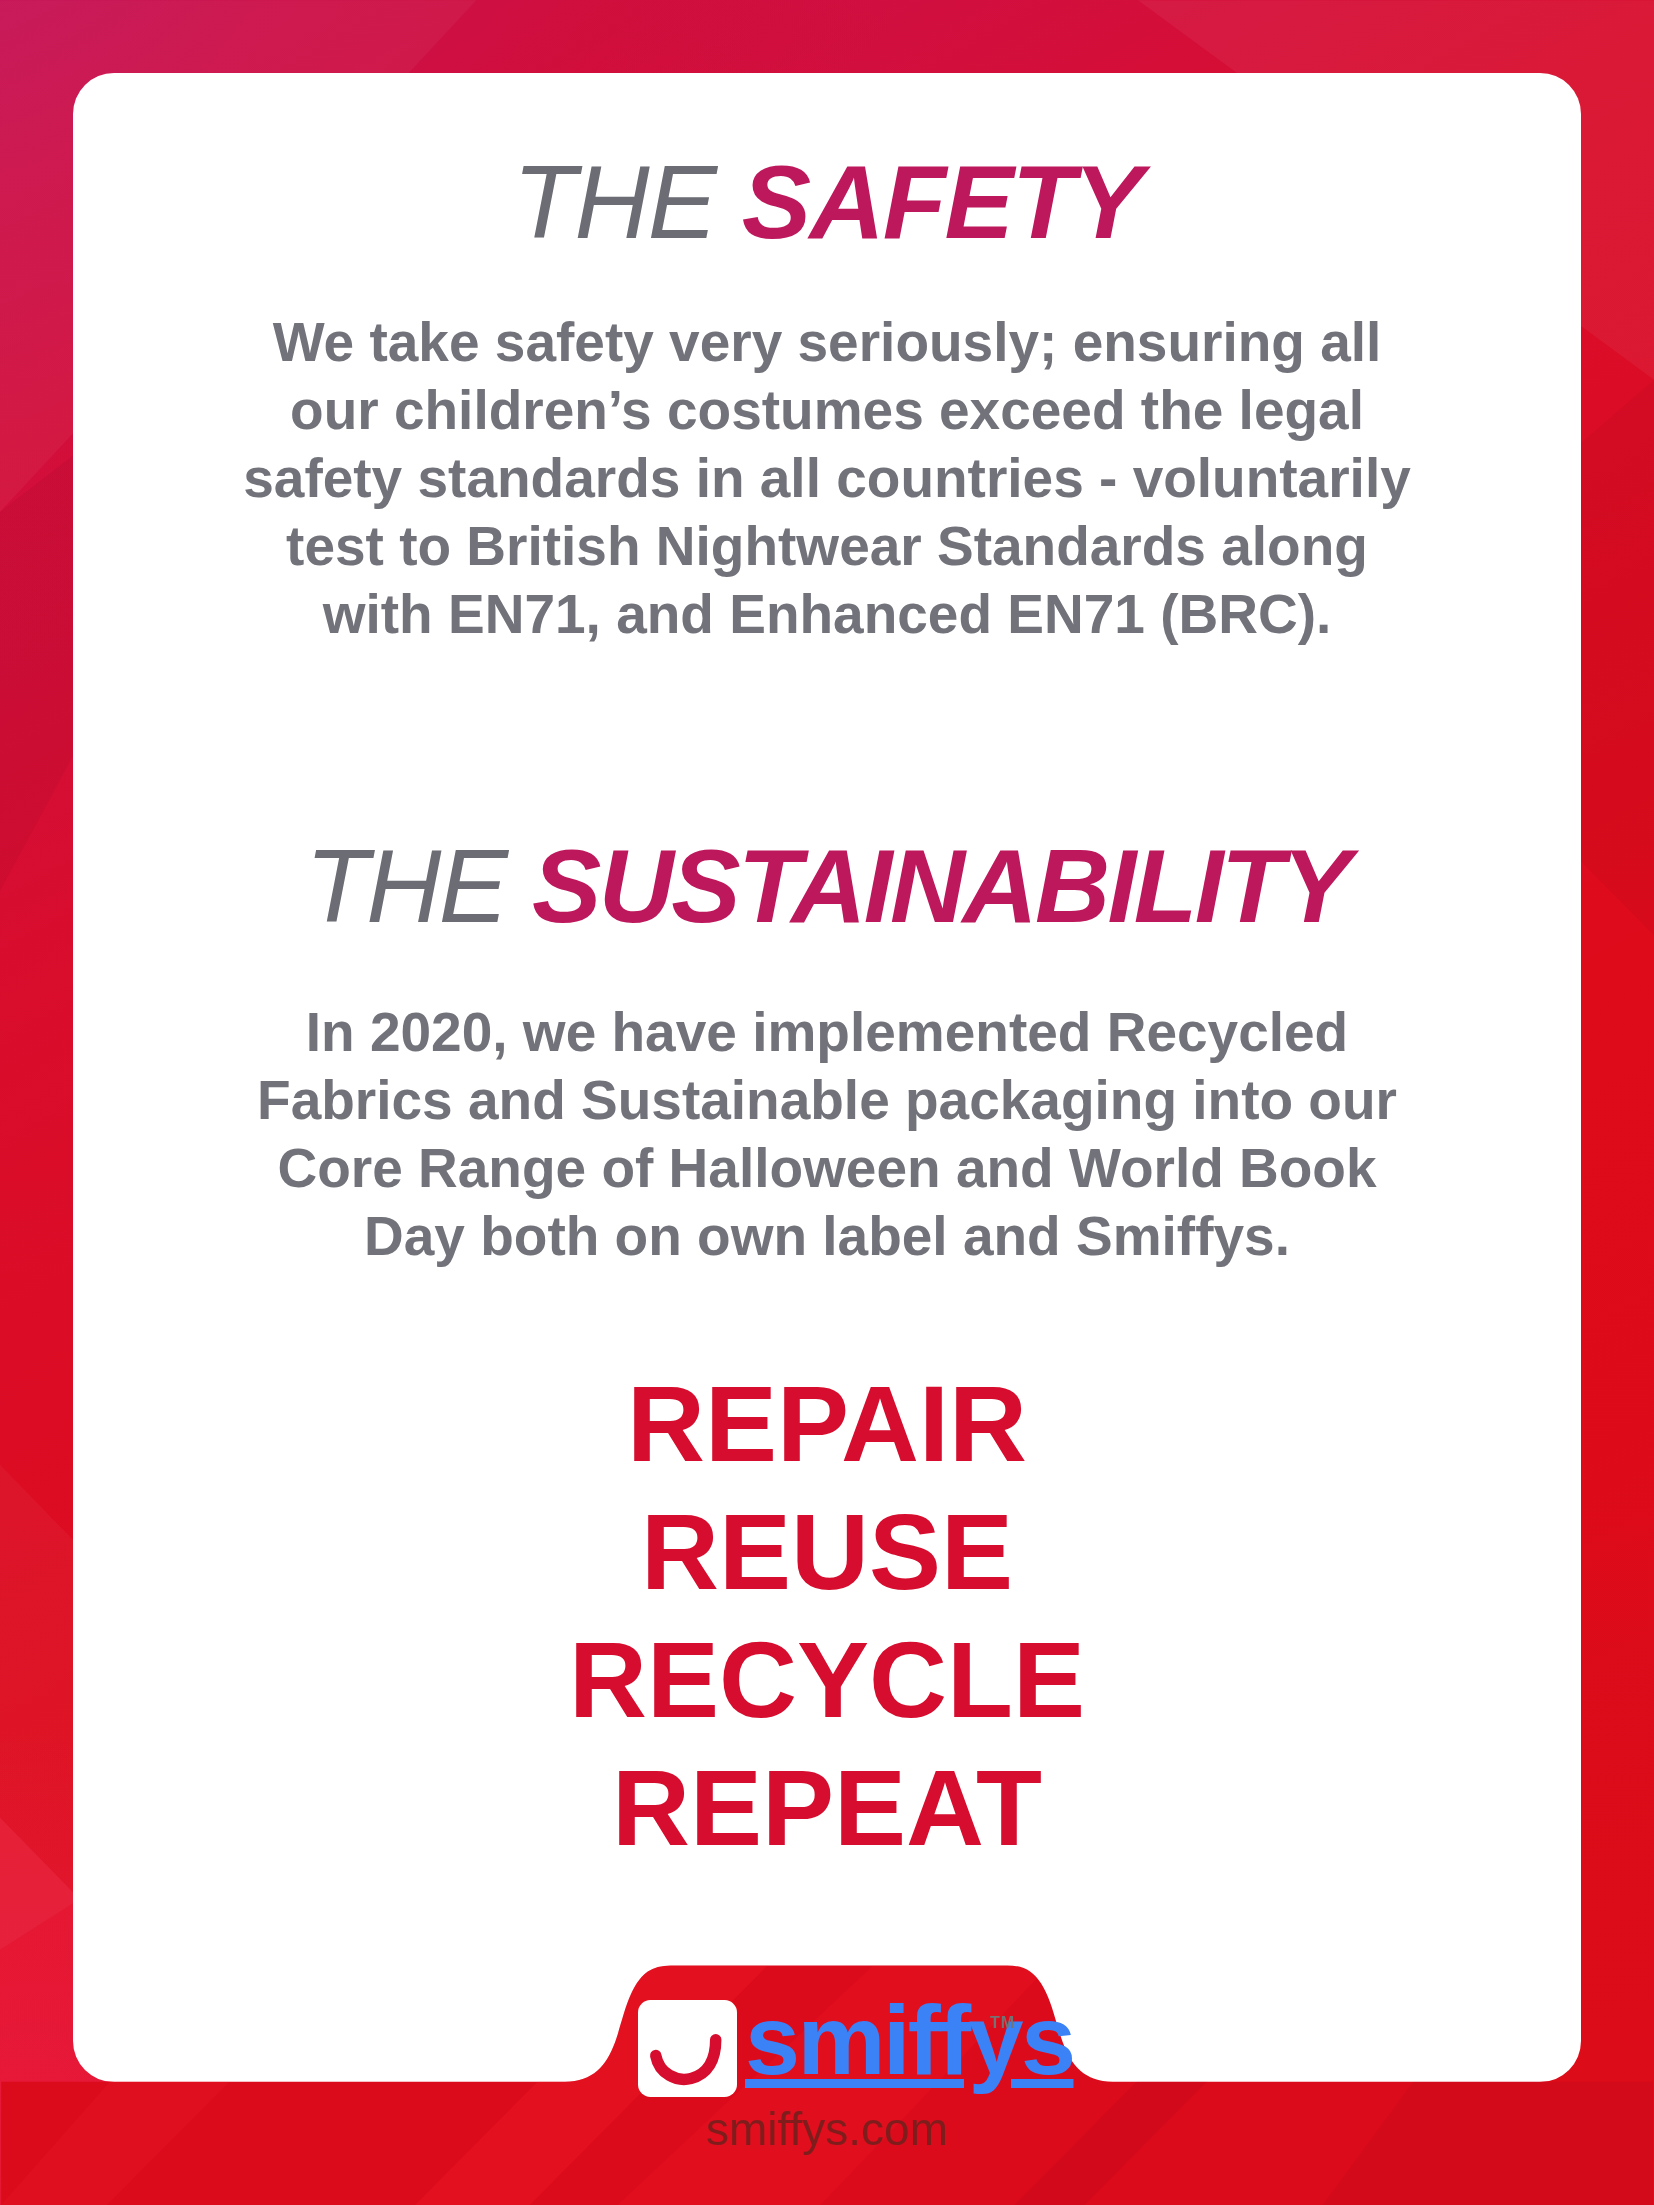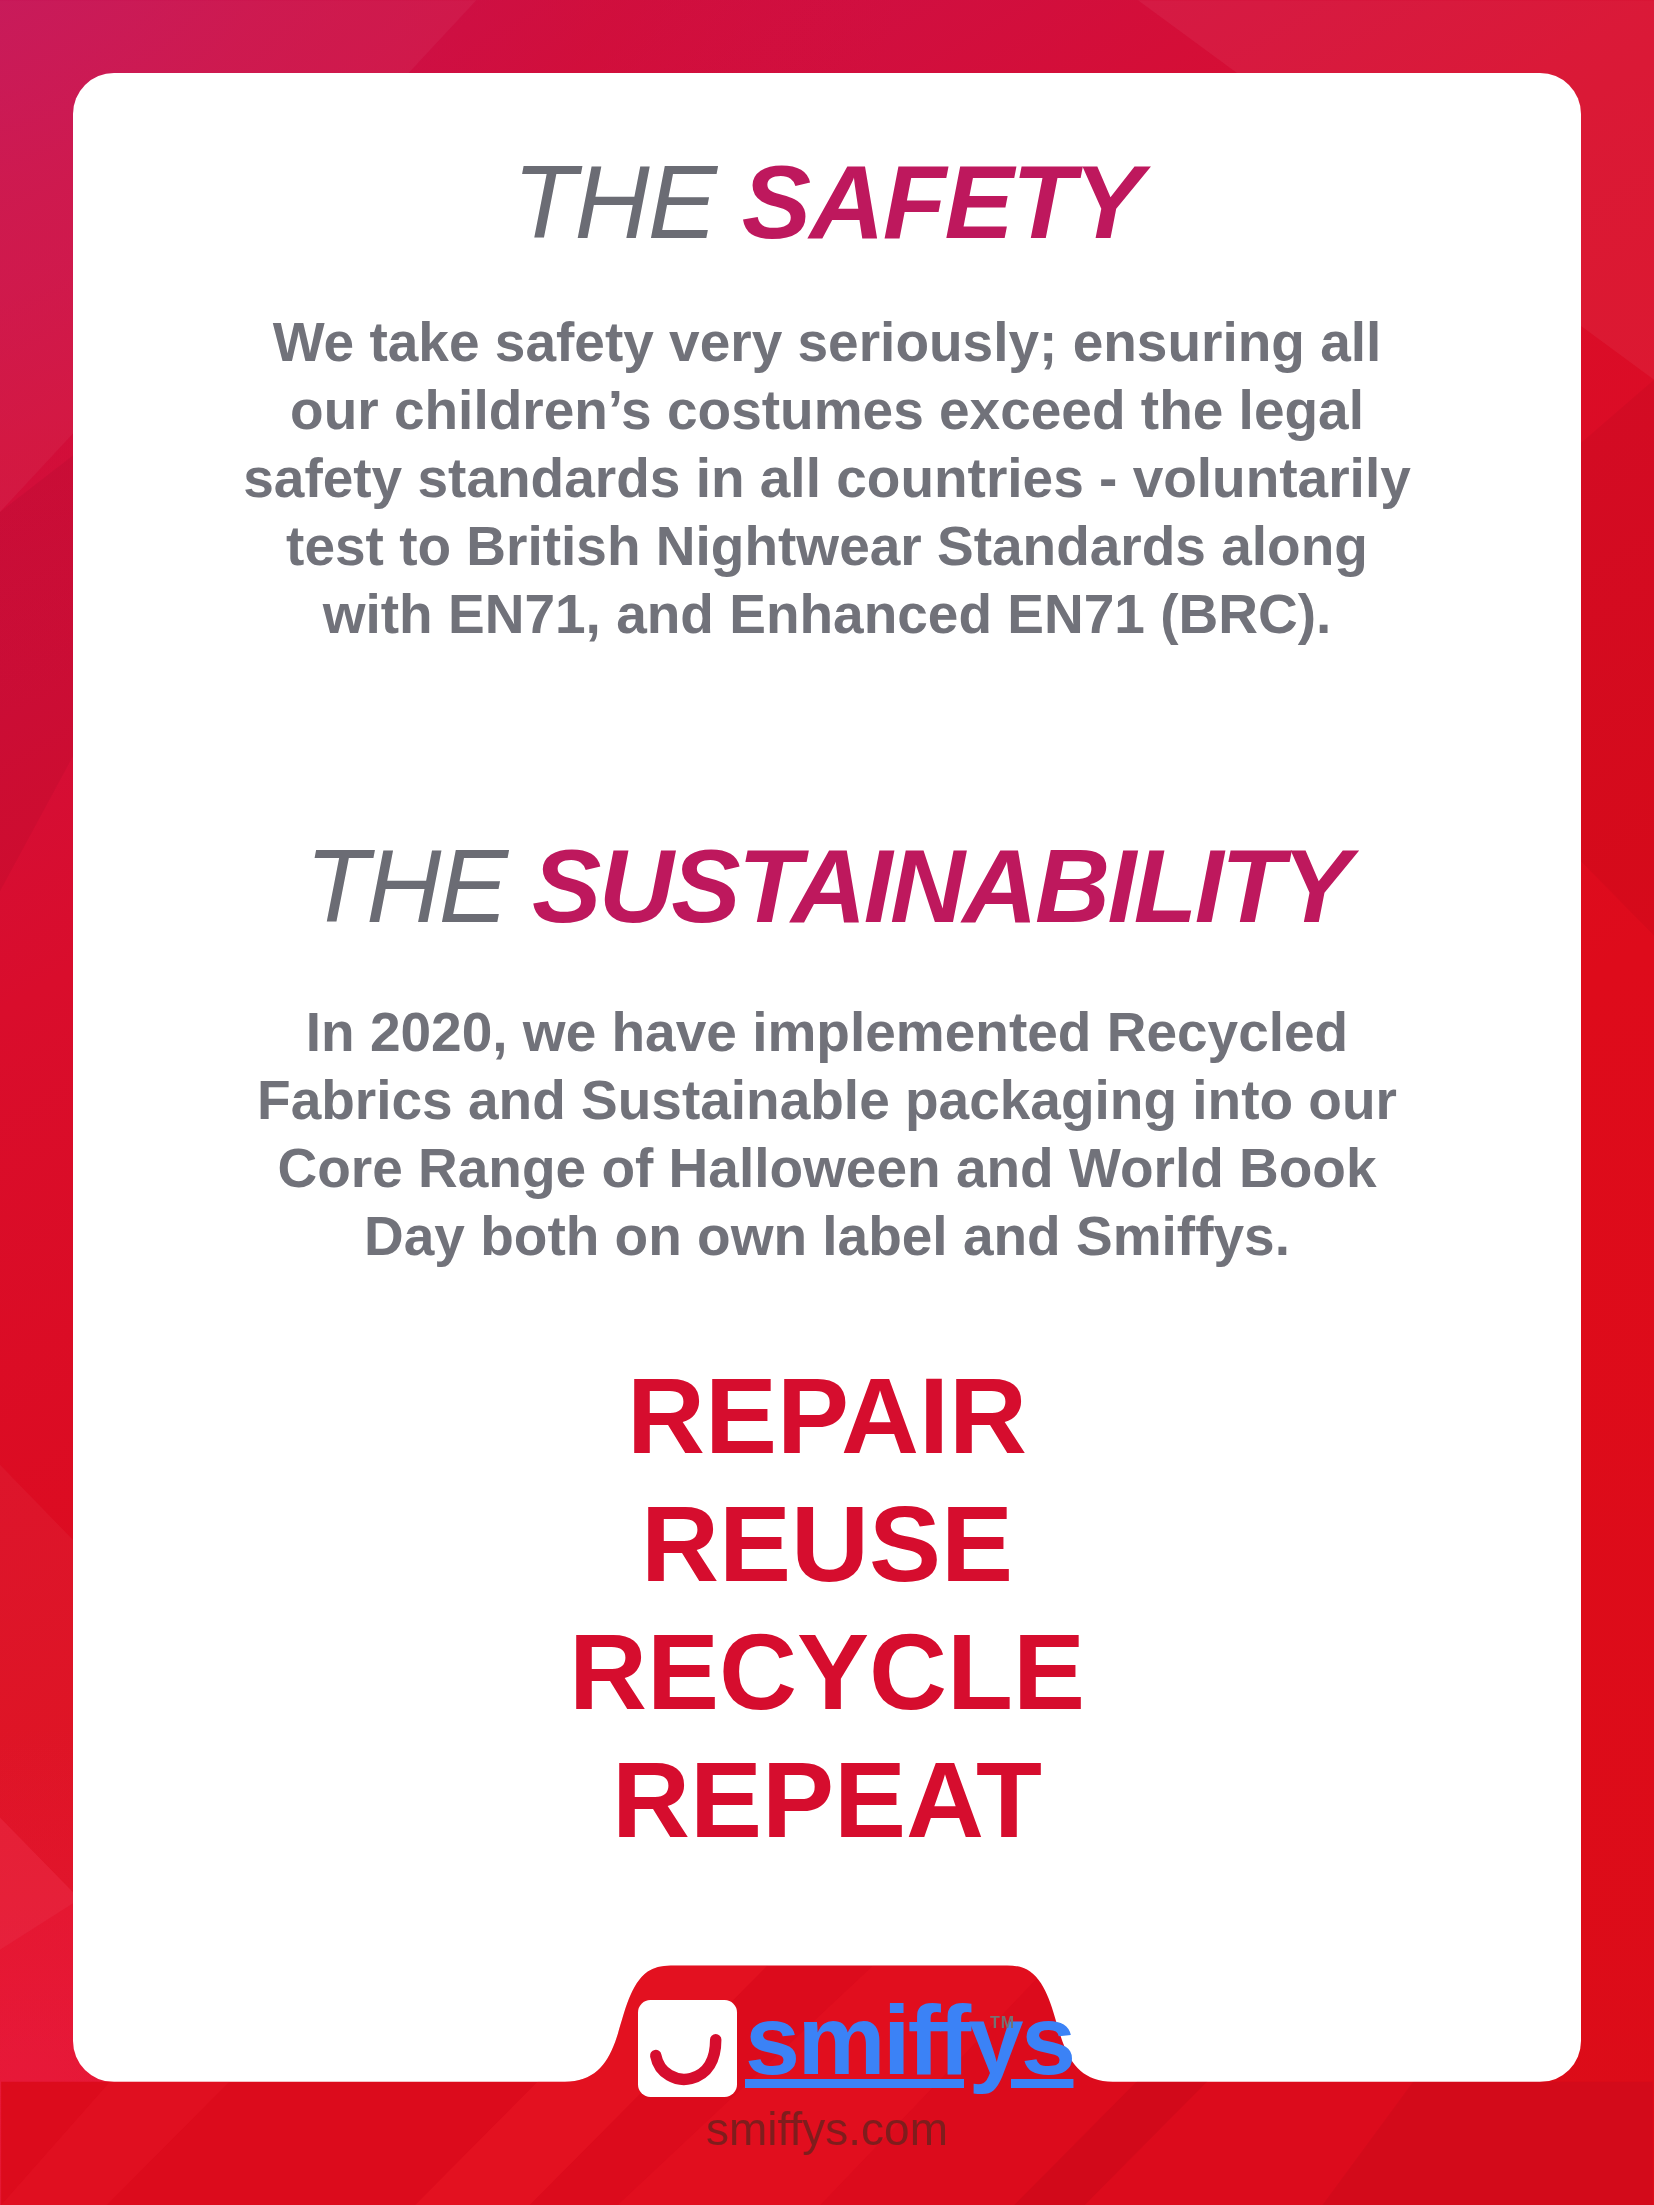--- a/index.html
+++ b/index.html
@@ -23,21 +23,21 @@
   .h-main{color:#be185d;}
   #safety-heading{position:absolute;left:0;right:0;top:76px;}
   #sustainability-heading{position:absolute;left:0;right:0;top:760px;letter-spacing:-2.6px;}
   .body-text{
     margin:0;font-size:55px;line-height:68px;color:#71727a;
     white-space:pre-line;font-weight:700;
   }
   #safety-body{top:235px;}
   #sustainability-body{top:925px;}
   .slogan{
-    margin:4px;font-size:108px;line-height:128px;font-weight:700;color:#d60d2e;
+    margin:12px;font-size:108px;line-height:128px;font-weight:700;color:#d60d2e;
     white-space:pre-line;letter-spacing:0px;top:1275px;
   }
   .bottom-tab{position:absolute;left:0;top:1961px;z-index:2;}
   .logo-square{
     position:absolute;left:638px;top:2000px;width:99px;height:97px;
     background:#ffffff;border-radius:12.4px;z-index:3;
   }
   .brand-word{
     position:absolute;left:745px;top:1990px;z-index:3;
     color:#3b82f6;font-size:99px;font-weight:700;letter-spacing:-2.6px;line-height:99px;text-decoration:underline;

